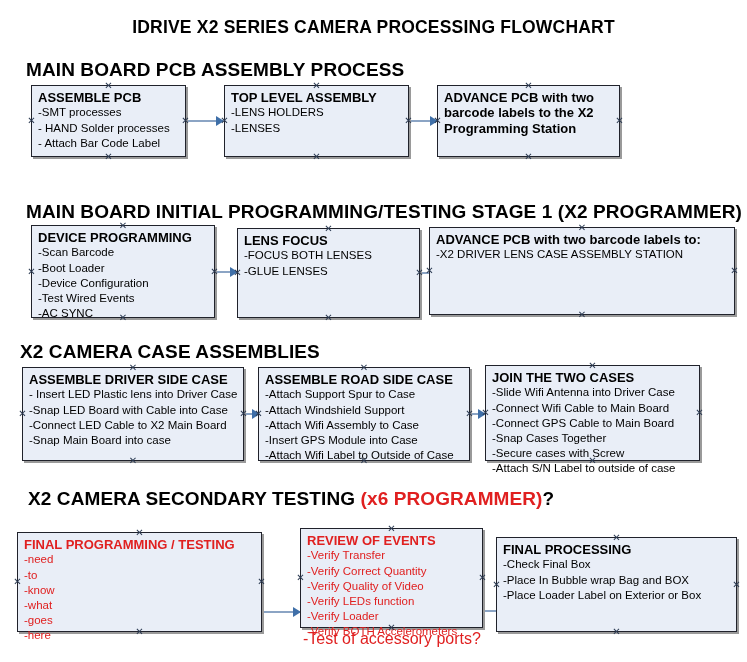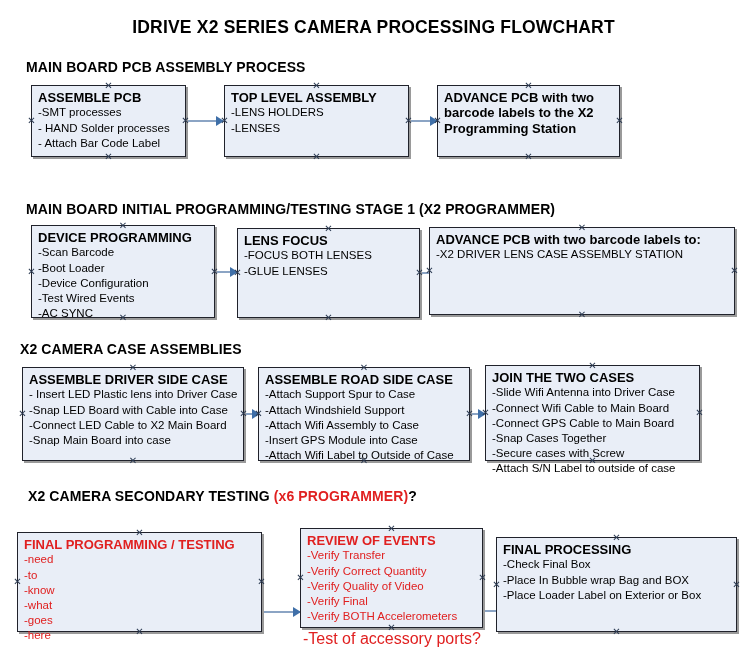--- a/index.html
+++ b/index.html
@@ -18,21 +18,21 @@
     top:17px;left:0;width:747px;
     text-align:center;
     font-size:17.5px;
     font-weight:bold;
     letter-spacing:.2px;
     white-space:nowrap;
   }
 
   .section-head{
     position:absolute;
-    font-size:14px;
+    font-size:19px;
     font-weight:bold;
     white-space:nowrap;
     letter-spacing:.1px;
   }
   .section-head .accent{color:#e02020;}
   .section-head .tail{color:#000;}
 
   
   .node{
     position:absolute;
@@ -269,21 +269,22 @@
   <div class="conn" style="left:264px;top:611px;width:36px;">
       <i class="head"></i>
     </div>
 
   <div class="node red" style="left:300px;top:528px;width:183px;height:100px;">
     <div class="title">REVIEW OF EVENTS</div>
     <ul>
       <li>-Verify Transfer</li>
       <li>-Verify Correct Quantity</li>
       <li>-Verify Quality of Video</li>
-      <li>-Verify Final</li>
+      <li>-Verify LEDs function</li>
+      <li>-Verify Loader</li>
       <li>-Verify BOTH Accelerometers</li>
     </ul>
     <span class="h t">✕</span>
     <span class="h b">✕</span>
     <span class="h l">✕</span>
     <span class="h r">✕</span>
   </div>
 
   <div class="overflow-line" style="left:303px;top:630px;">-Test of accessory ports?</div>
 

